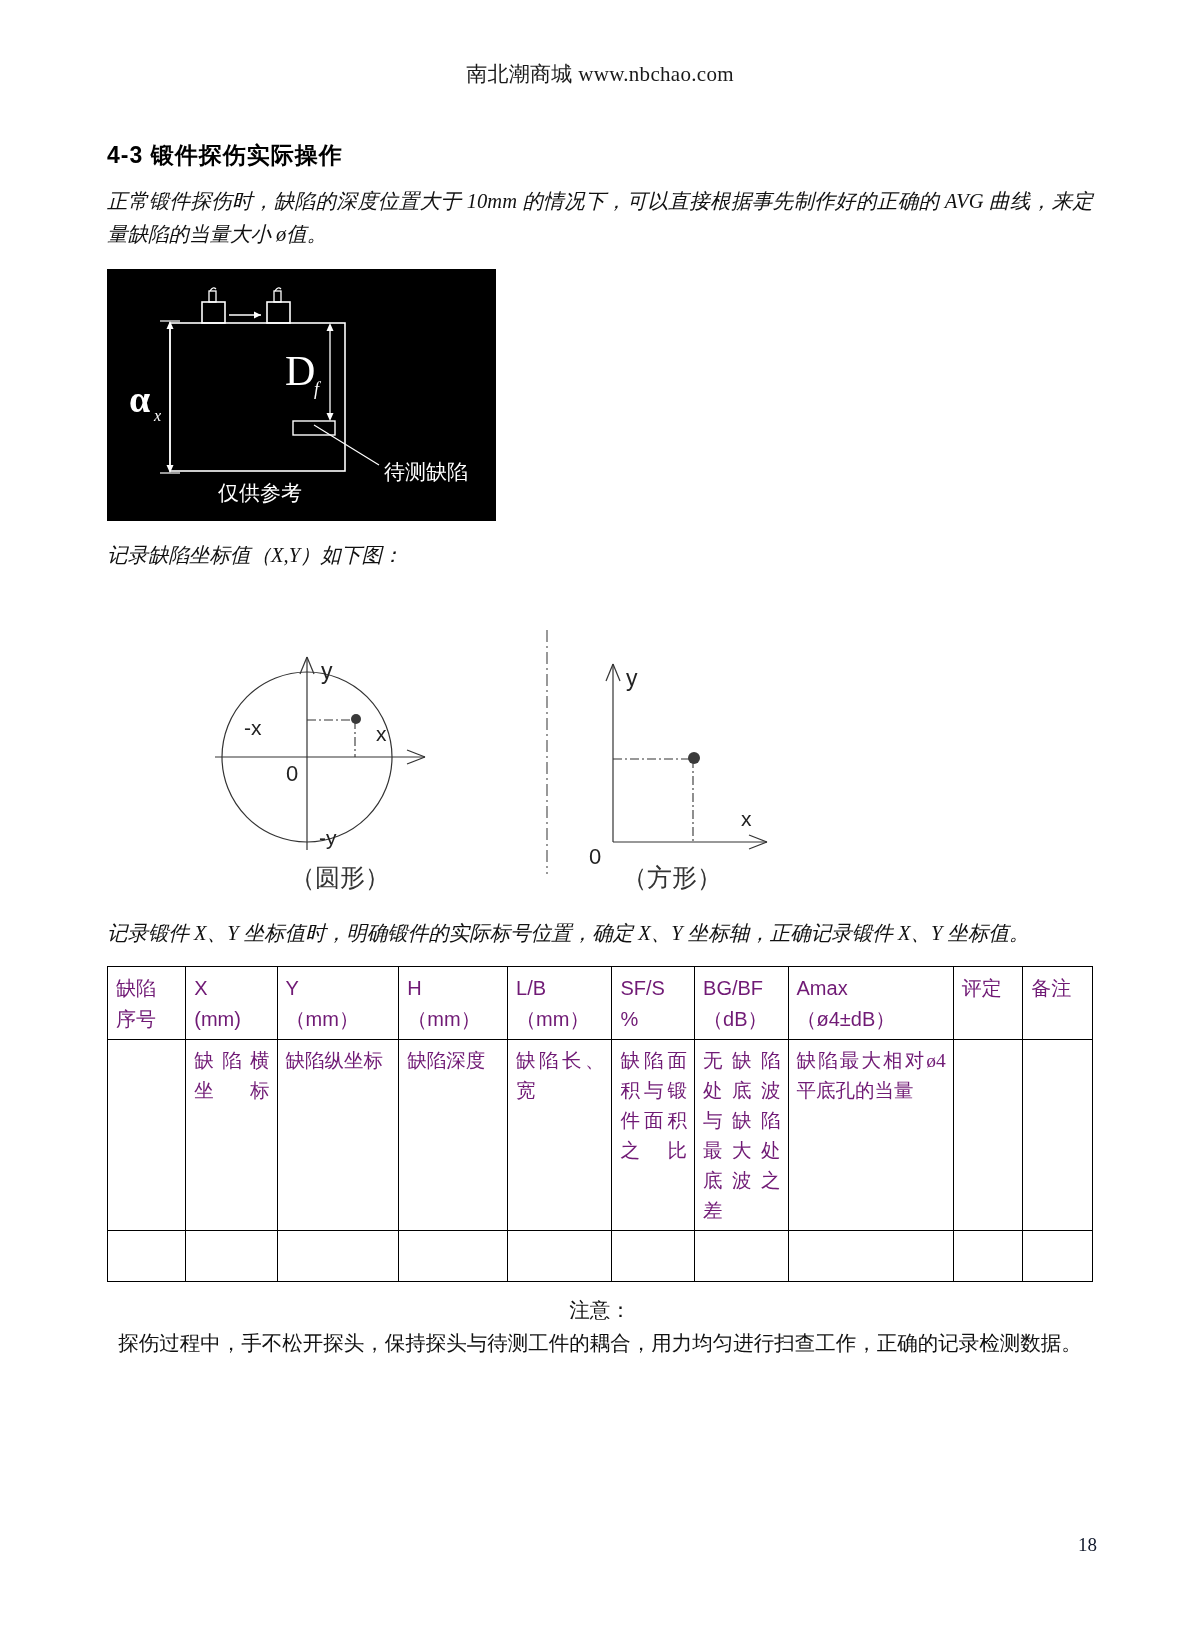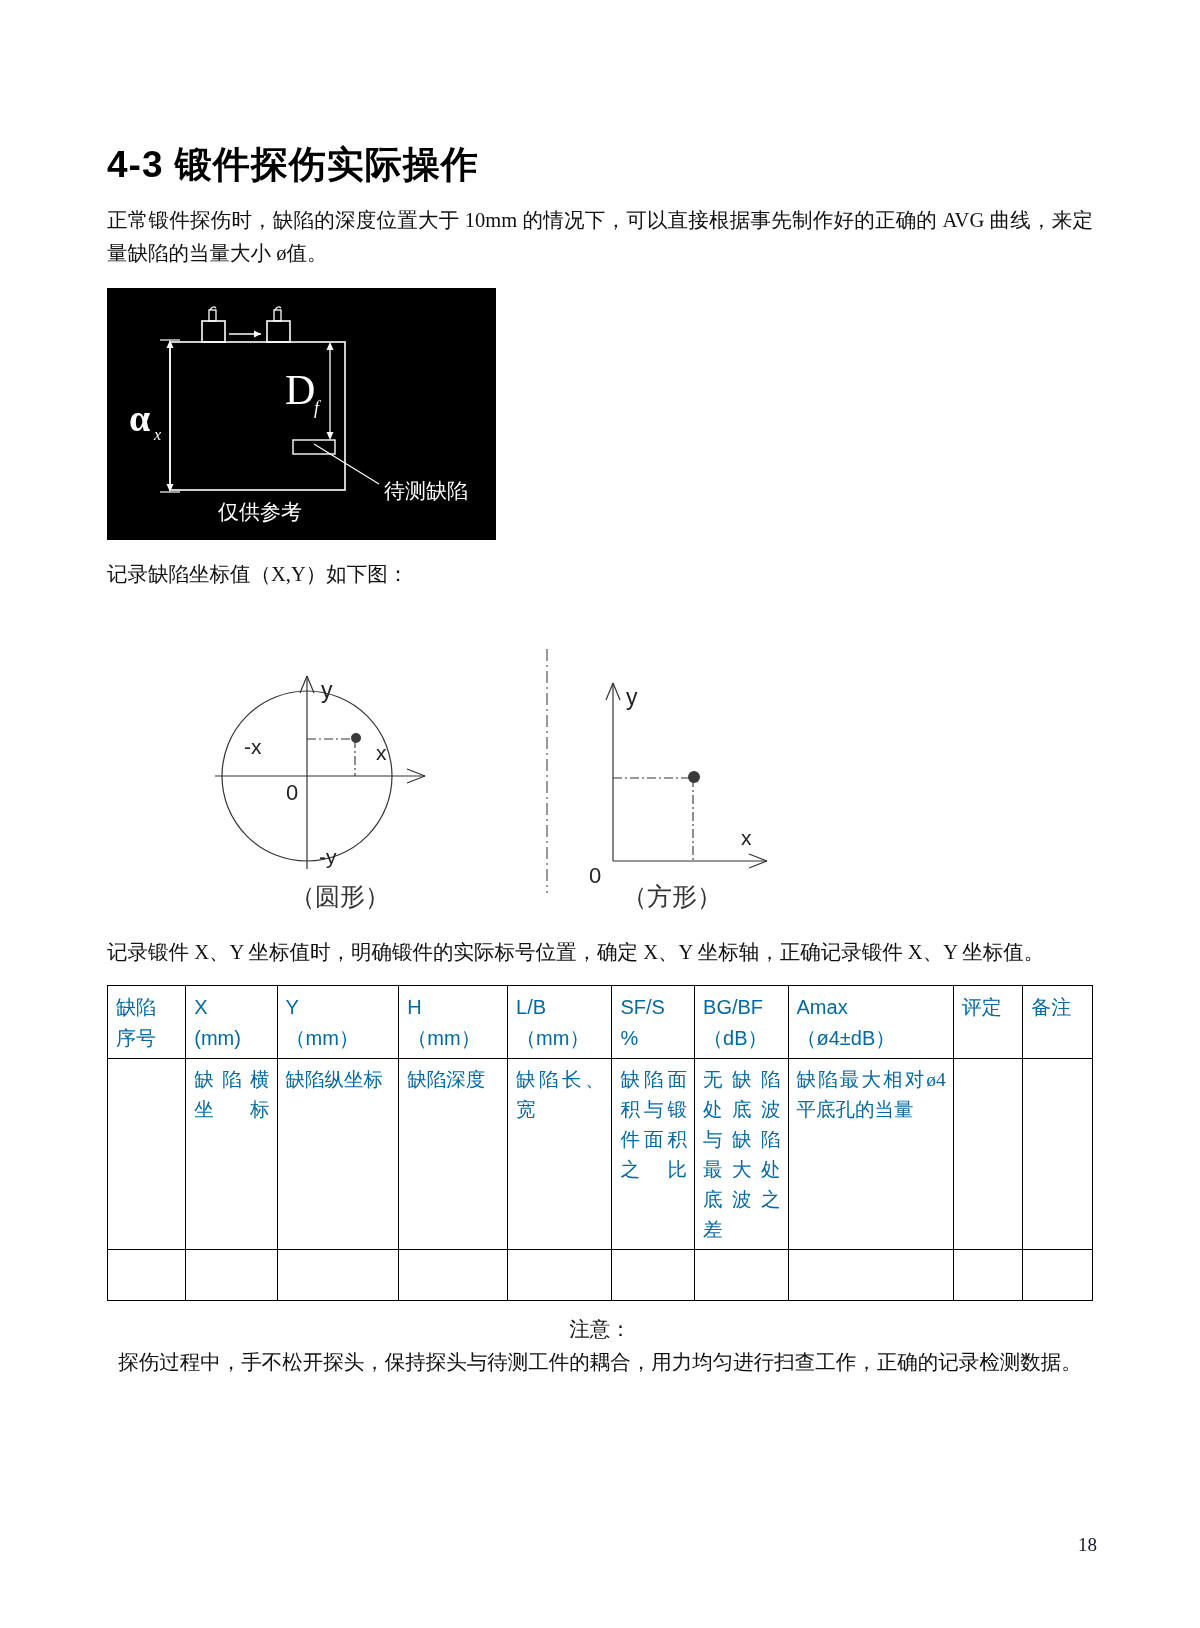--- a/index.html
+++ b/index.html
@@ -37,33 +37,34 @@
   .content {
     position: absolute;
     top: 140px;
     left: 107px;
     width: 986px;
   }
 
   h1.doc-title {
     margin: 0 0 14px 0;
     font-family: "Liberation Sans", "DejaVu Sans", sans-serif;
-    font-size: 37px;
+    font-size: 23px;
     font-weight: bold;
     letter-spacing: 1px;
     color: #000;
   }
 
   p.body-text {
     margin: 0;
     font-family: "Liberation Serif", "DejaVu Serif", serif;
     font-size: 20.5px;
     line-height: 33px;
     text-align: justify;
     color: #111;
+    font-style: italic;
   }
   p.body-text + p.body-text { margin-top: 0; }
 
   .spacer-10 { height: 10px; }
   .spacer-18 { height: 18px; }
 
   
   .figure-black {
     margin-top: 18px;
     width: 389px;
@@ -99,21 +100,21 @@
     margin-top: 16px;
     table-layout: fixed;
   }
   table.report td {
     border: 1px solid #000;
     vertical-align: top;
     padding: 6px 7px 4px 8px;
     font-family: "Liberation Serif", "DejaVu Serif", serif;
     font-size: 19.5px;
     line-height: 30px;
-    color: #0369a1;
+    color: #701a75;
   }
   table.report td.hdr {
     font-family: "Liberation Sans", "DejaVu Sans", sans-serif;
     font-size: 20px;
     line-height: 31px;
   }
   table.report tr.body-row td { height: 164px; }
   table.report tr.empty-row td { height: 40px; }
   .just {
     text-align: justify;
@@ -143,20 +144,21 @@
     font-family: "Liberation Serif", "DejaVu Serif", serif;
     font-size: 19px;
     color: #0f172a;
   }
 </style>
 </head>
 <body>
 
 <div class="page">
 
+  <div class="site-header">南北潮商城 www.nbchao.com</div>
 
   <div class="content">
 
     <h1 class="doc-title">4-3 锻件探伤实际操作</h1>
 
     <p class="body-text">正常锻件探伤时，缺陷的深度位置大于 10mm 的情况下，可以直接根据事先制作好的正确的 AVG 曲线，来定量缺陷的当量大小 ø值。</p>
 
     <div class="figure-black">
       <svg width="389" height="252" viewBox="0 0 389 252">
         <rect x="0" y="0" width="389" height="252" fill="#000000"></rect>

